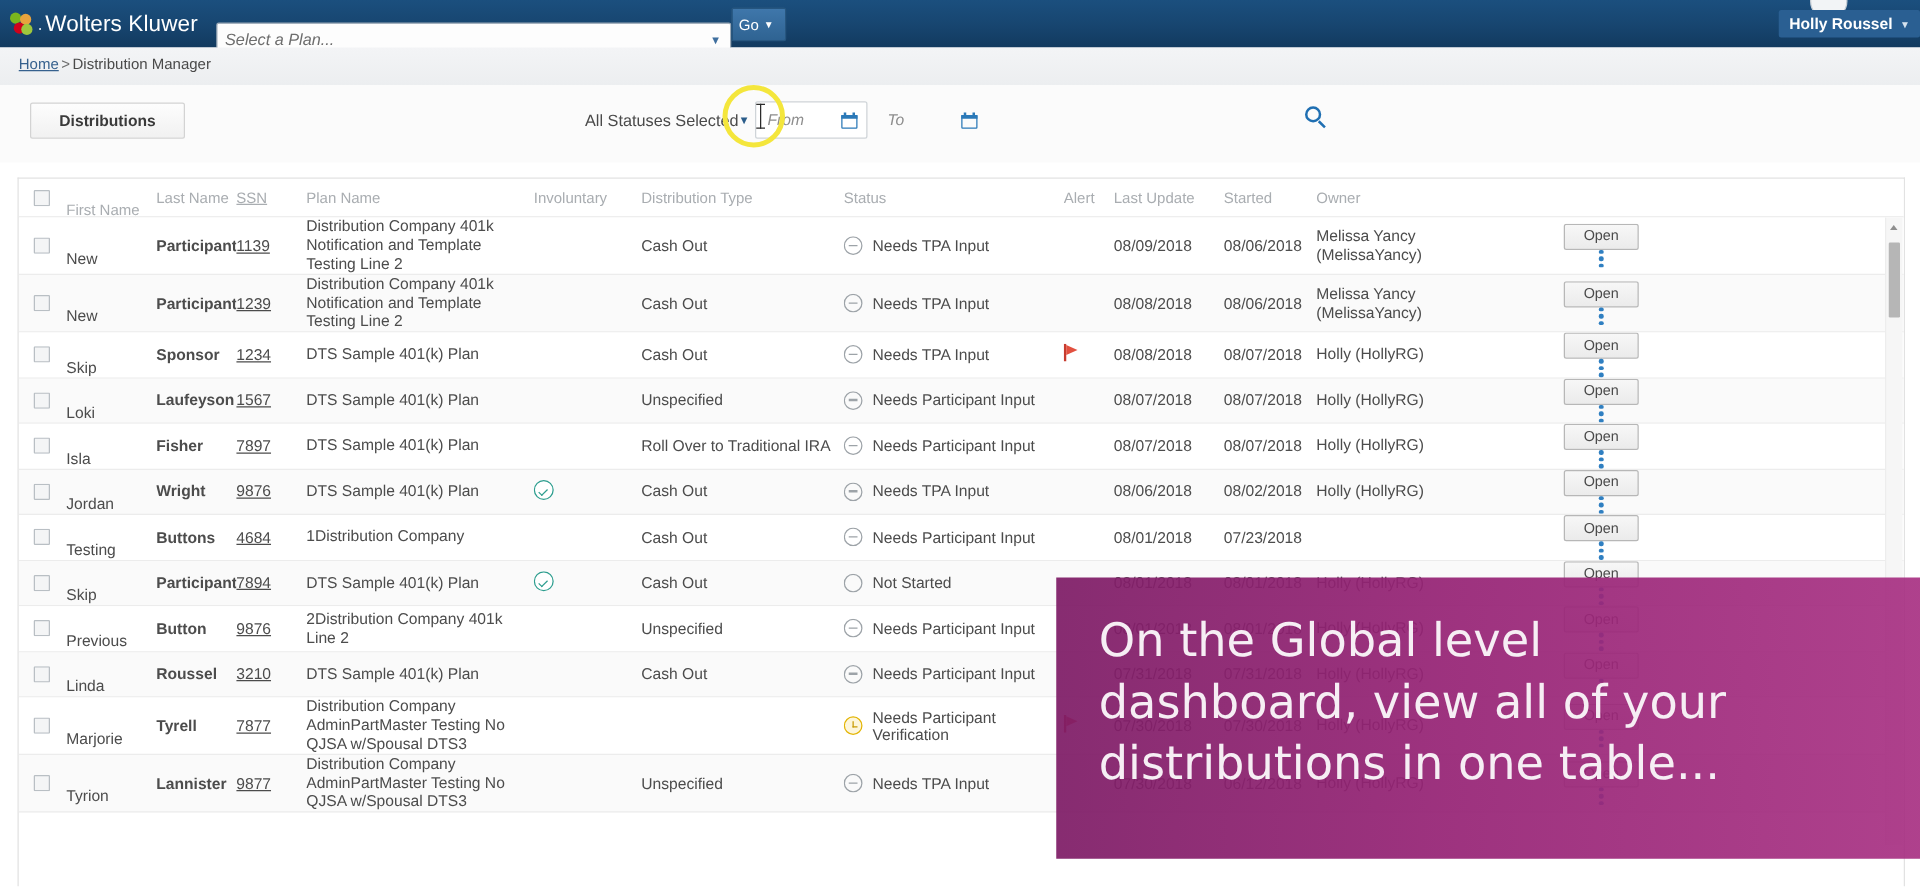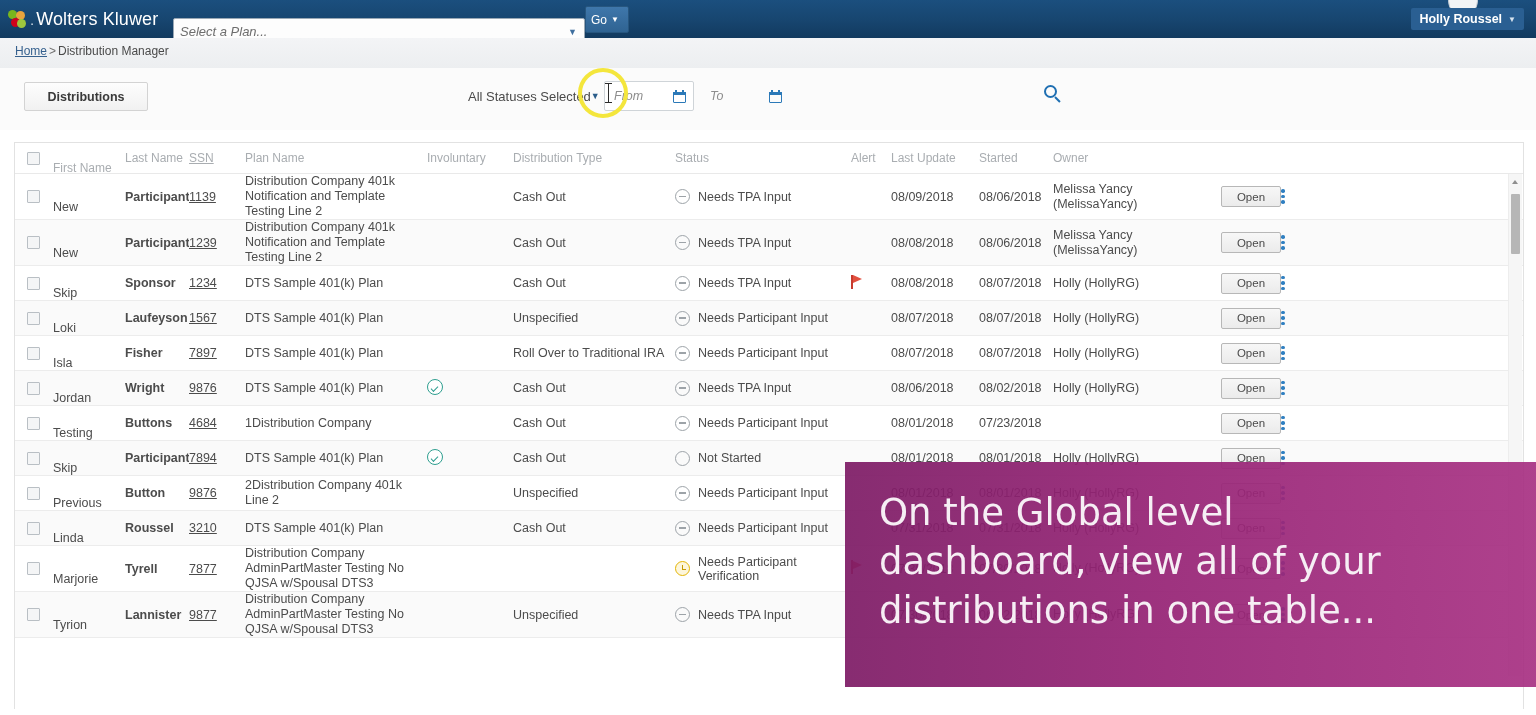--- a/index.html
+++ b/index.html
@@ -42,21 +42,21 @@
   }
   .go-btn{
     position:absolute;left:585px;top:6px;height:25px;min-width:32px;
     background:linear-gradient(180deg,#3f77ab 0%,#2f6392 100%);
     border:1px solid #265party;border:1px solid #27567f;border-radius:2px;
     color:#fff;font-size:12px;display:flex;align-items:center;gap:4px;padding:0 5px;
   }
   .go-btn .caret{font-size:8px;}
 
   .user-menu{
-    position:absolute;right:12px;top:8px;height:22px;
+    position:absolute;right:0;top:8px;height:22px;
     background:#2a5f92;border-radius:2px;
     display:flex;align-items:center;gap:6px;padding:0 8px;
     color:#ffffff;font-size:12.5px;font-weight:bold;white-space:nowrap;
   }
   .user-menu .caret{font-size:8px;color:#d7e3ee;}
   .help-circle{
     position:absolute;right:58px;top:-14px;width:28px;height:28px;border-radius:50%;
     background:#f2f4f6;border:1px solid #c6ced6;
   }
 
@@ -164,21 +164,21 @@
   .c-last  {width:64px;font-weight:bold;color:#2f2f2f;}
   .c-ssn   {width:56px;text-decoration:underline;}
   .c-plan  {width:172px;padding-right:10px;line-height:15px;}
   .c-inv   {width:86px;text-align:left;}
   .c-dtype {width:162px;}
   .c-status{width:176px;display:flex;align-items:center;gap:8px;line-height:14px;}
   .c-alert {width:40px;}
   .c-upd   {width:88px;}
   .c-start {width:74px;}
   .c-owner {width:140px;line-height:15px;}
-  .c-open  {width:120px;display:flex;align-items:center;padding-left:28px;}
+  .c-open  {width:120px;display:flex;align-items:center;padding-left:28px;flex-direction:column;}
 
   .chk{
     width:11px;height:11px;border:1px solid #b9bfc4;background:#f4f5f6;border-radius:1px;display:block;
   }
 
   .st-ico{width:15px;height:15px;flex:0 0 15px;position:relative;display:block;}
   .st-ico.minus{border:1.5px solid #9da3a8;border-radius:50%;box-sizing:border-box;}
   .st-ico.minus:after{content:"";position:absolute;left:3px;top:5.5px;width:7px;height:1.5px;background:#9da3a8;}
   .st-ico.empty{border:1.5px solid #9da3a8;border-radius:50%;box-sizing:border-box;}
   .st-ico.clock{border:1.5px solid #e3b505;border-radius:50%;box-sizing:border-box;background:#fdf6dc;}

